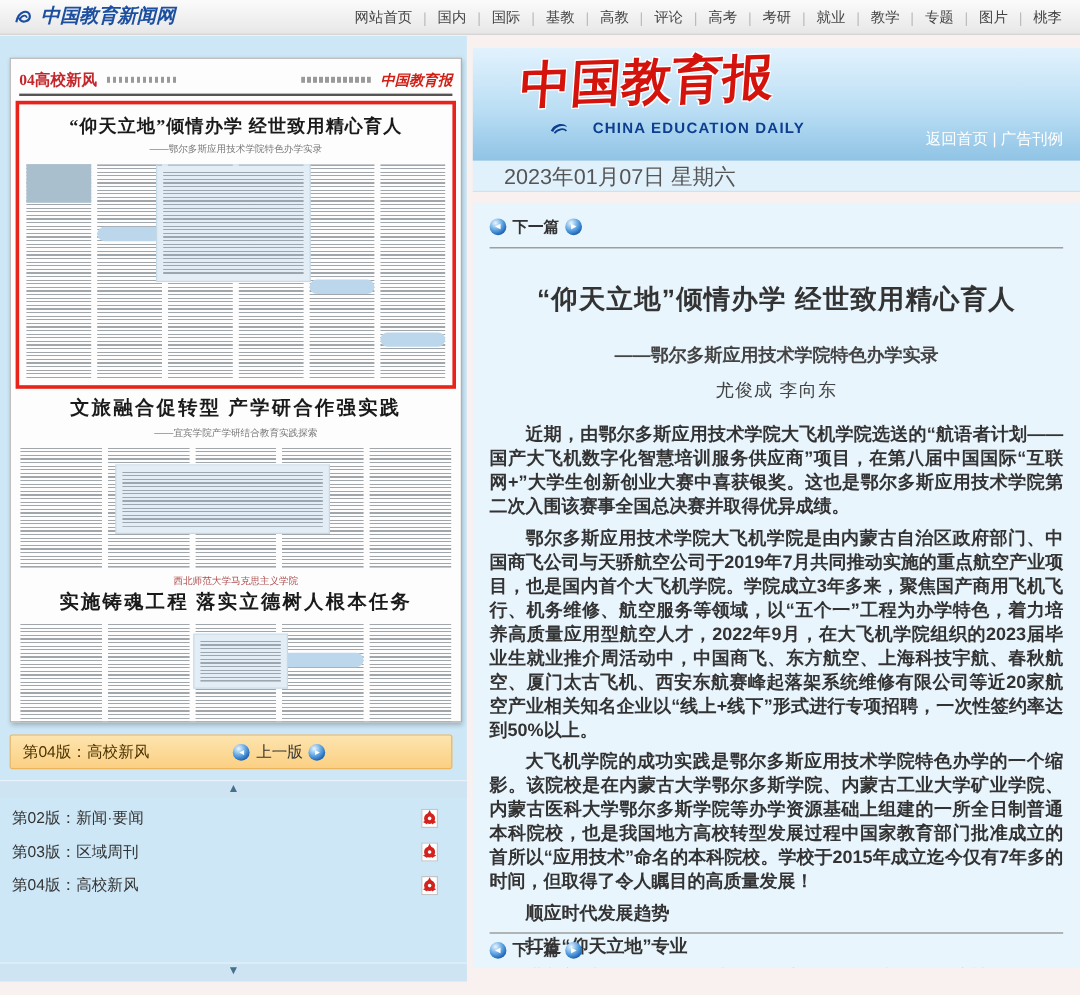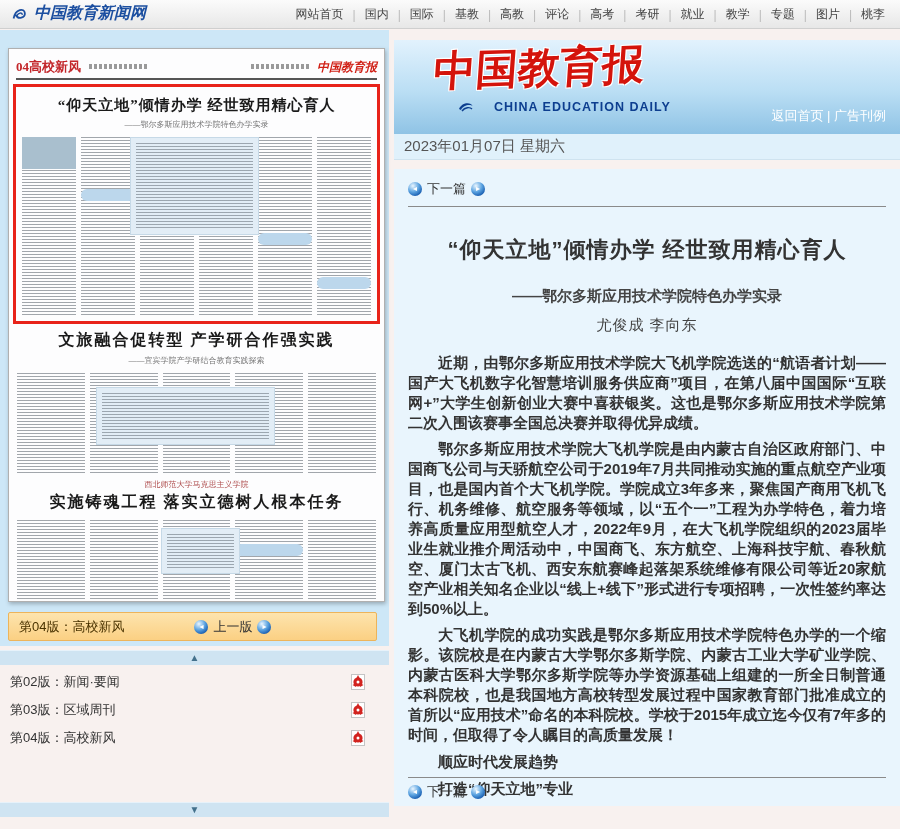--- a/index.html
+++ b/index.html
@@ -12,21 +12,21 @@
             background:linear-gradient(#fbfbfb,#e7e7e7); border-bottom:1px solid #cfcfcf; }
   .logo { position:absolute; left:10px; top:3px; display:flex; align-items:center; gap:6px;
           color:#1c4fa0; font-weight:bold; font-size:16px; font-style:italic;
           font-family:"Liberation Serif", serif; cursor:pointer; }
   .nav { position:absolute; right:6px; top:0; height:29px; display:flex; align-items:center;
          font-size:12px; color:#444; }
   .nav .item { padding:0 9px; cursor:pointer; white-space:nowrap; }
   .nav .sep { color:#bbb; }
 
   
-  .left-panel { position:absolute; top:30px; left:0; width:389px; height:616px; background:#cde7f7; }
+  .left-panel { position:absolute; top:30px; left:0; width:389px; height:788px; background:#cde7f7; }
 
   .paper { position:absolute; top:18px; left:8px; width:377px; height:554px;
            background:#fdfdfe; border:1px solid #b0b0b0; box-shadow:1px 2px 4px rgba(0,0,0,.25);
            overflow:hidden; cursor:pointer; }
   .np-head { height:26px; margin:5px 7px 0; border-bottom:2px solid #555;
              display:flex; align-items:flex-end; justify-content:space-between; padding-bottom:2px; }
   .np-edition { color:#c3272b; font-weight:bold; font-size:13px; font-family:"Liberation Serif",serif; }
   .np-mast { color:#d01f15; font-weight:bold; font-size:12px; font-style:italic;
              font-family:"Liberation Serif",serif; }
   .grayline { display:inline-block; width:58px; height:5px; margin:0 4px;
@@ -84,25 +84,25 @@
   .rp-header { position:absolute; top:10px; left:0; right:0; height:94px;
                background:linear-gradient(180deg,#e2f2fd 0%, #badef4 55%, #8fc3e5 100%); }
   .mast-cn { position:absolute; left:40px; top:0px; font-size:42px; font-weight:bold; color:#d4140c;
              font-family:"Liberation Serif",serif; transform:skewX(-6deg) rotate(-2deg);
              text-shadow:1px 1px 0 #fff,-1px -1px 0 #fff,1px -1px 0 #fff,-1px 1px 0 #fff; white-space:nowrap; }
   .mast-en { position:absolute; left:64px; top:60px; color:#0d3e8f; font-weight:bold; font-size:12.5px;
              letter-spacing:1px; display:flex; align-items:center; gap:20px; }
   .rp-links { position:absolute; right:14px; bottom:9px; color:#fff; font-size:13px; }
   .rp-links span.lnk { cursor:pointer; }
   .rp-date { position:absolute; top:104px; left:0; right:0; height:26px; background:#e0f1fb;
-             border-bottom:1px solid #cfe3ef; color:#555; font-size:15px;
-             display:flex; align-items:center; padding-left:10px; }
+             border-bottom:1px solid #cfe3ef; color:#555; font-size:18px;
+             display:flex; align-items:center; padding-left:26px; }
   .rp-article { position:absolute; top:139px; bottom:12px; left:0; right:0; background:#e9f5fd;
                 padding:0 14px; overflow:hidden; }
-  .next-row { display:flex; align-items:center; gap:5px; font-size:13px; color:#333; margin-top:11px; }
+  .next-row { display:flex; align-items:center; gap:5px; font-size:13px; color:#333; margin-top:11px;font-weight:bold; }
   .rule { border:none; border-top:1px solid #8a8a8a; margin-top:8px; }
   .art-title { text-align:center; font-size:22px; font-weight:bold; color:#333; letter-spacing:1px; margin-top:28px; }
   .art-sub { text-align:center; font-size:15px; font-weight:bold; color:#444; margin-top:22px; }
   .art-authors { text-align:center; font-size:15px; color:#444; margin-top:10px; letter-spacing:1px; }
   .art-body { margin-top:18px; }
   .art-body p { font-size:15px; line-height:20px; color:#333; text-indent:2em; text-align:justify; margin-top:6px;font-weight:bold; }
   .art-body p.subhead { font-weight:bold; margin-top:7px; }
   .clipped { height:9px; overflow:hidden; }
   .bottom-hr { position:absolute; left:14px; right:14px; bottom:28px; border:none; border-top:1px solid #8a8a8a; }
   .next-row.bottom { position:absolute; left:14px; bottom:5px; margin:0; }

